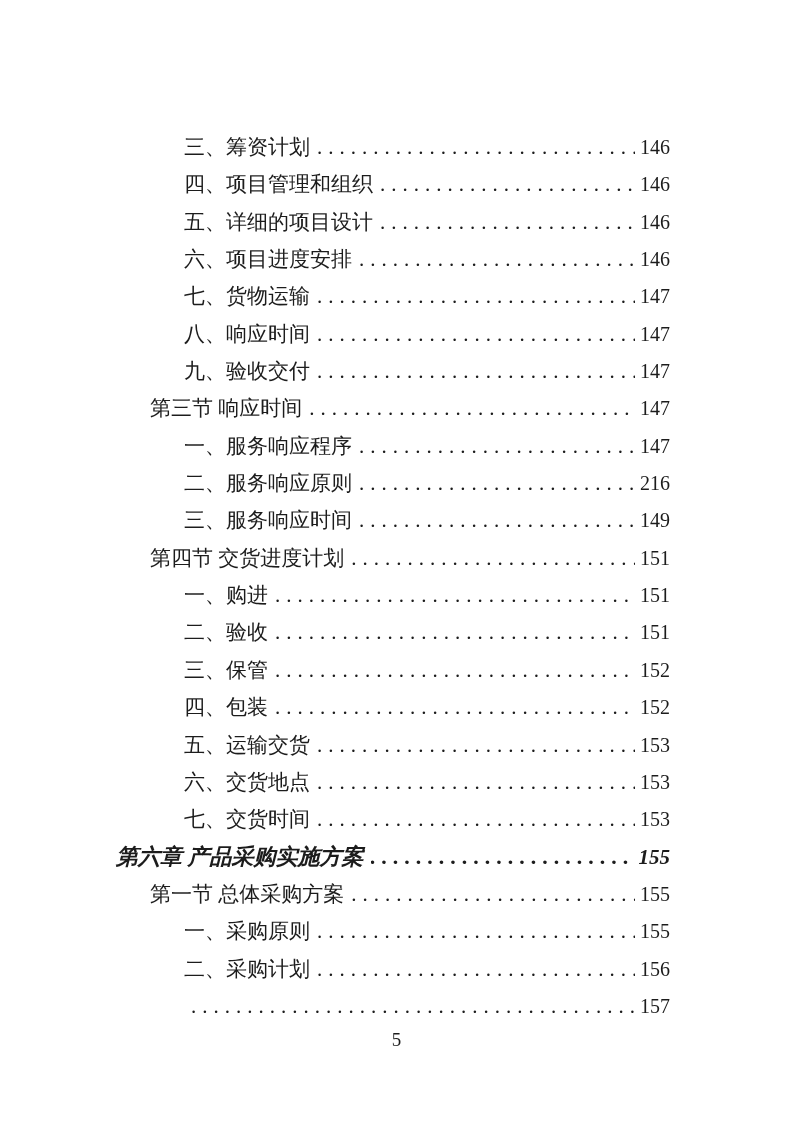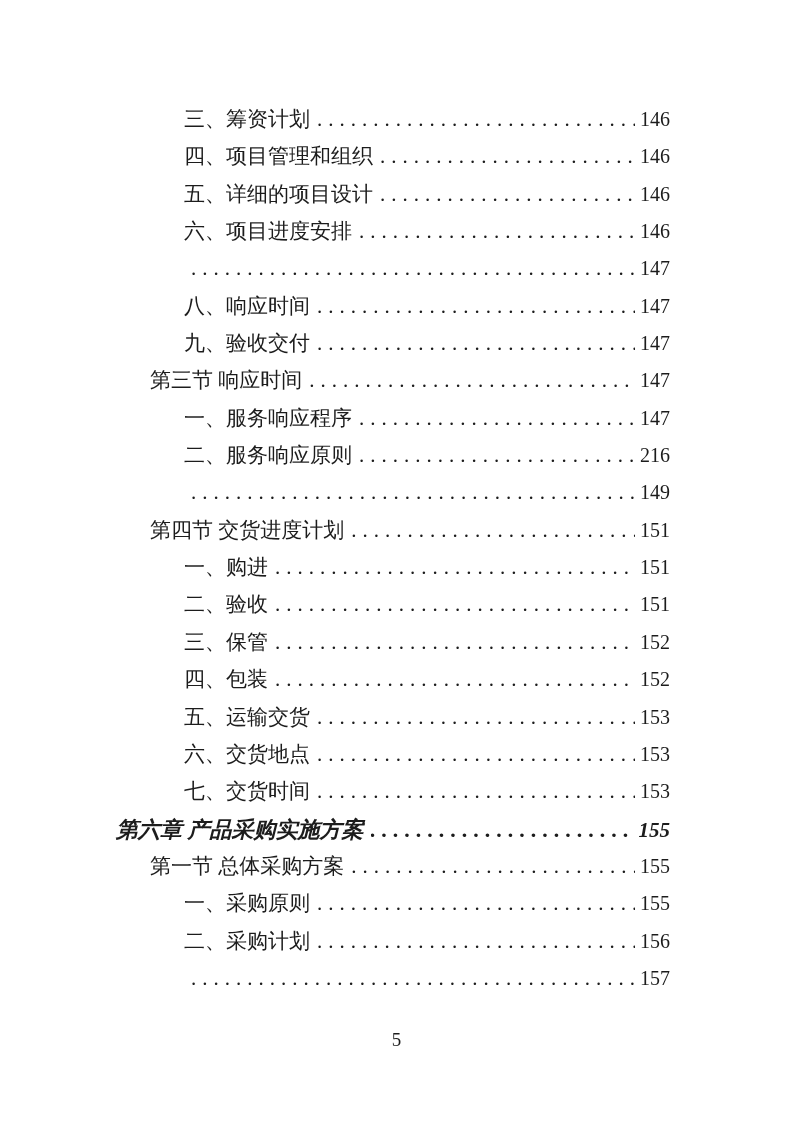--- a/index.html
+++ b/index.html
@@ -57,20 +57,21 @@
     letter-spacing: 6px;
     min-width: 0;
   }
   .toc-dots::after {
     content: "................................................................................";
   }
   .toc-page {
     flex: 0 0 auto;
     font-size: 20px;
     text-align: right;
+    margin-top: 28px;
   }
   .level-0 .toc-page {
     font-size: 21px;
     font-weight: 700;
   }
   .footer {
     position: absolute;
     left: 0;
     right: 0;
     top: 1029px;
@@ -98,20 +99,21 @@
         <span class="toc-label">五、详细的项目设计</span>
         <span class="toc-dots"></span>
         <span class="toc-page">146</span>
       </div>
       <div class="toc-row level-2">
         <span class="toc-label">六、项目进度安排</span>
         <span class="toc-dots"></span>
         <span class="toc-page">146</span>
       </div>
       <div class="toc-row level-2">
+        <span class="toc-label">七、货物运输</span>
         <span class="toc-dots"></span>
         <span class="toc-page">147</span>
       </div>
       <div class="toc-row level-2">
         <span class="toc-label">八、响应时间</span>
         <span class="toc-dots"></span>
         <span class="toc-page">147</span>
       </div>
       <div class="toc-row level-2">
         <span class="toc-label">九、验收交付</span>
@@ -127,20 +129,21 @@
         <span class="toc-label">一、服务响应程序</span>
         <span class="toc-dots"></span>
         <span class="toc-page">147</span>
       </div>
       <div class="toc-row level-2">
         <span class="toc-label">二、服务响应原则</span>
         <span class="toc-dots"></span>
         <span class="toc-page">216</span>
       </div>
       <div class="toc-row level-2">
+        <span class="toc-label">三、服务响应时间</span>
         <span class="toc-dots"></span>
         <span class="toc-page">149</span>
       </div>
       <div class="toc-row level-1">
         <span class="toc-label">第四节 交货进度计划</span>
         <span class="toc-dots"></span>
         <span class="toc-page">151</span>
       </div>
       <div class="toc-row level-2">
         <span class="toc-label">一、购进</span>

